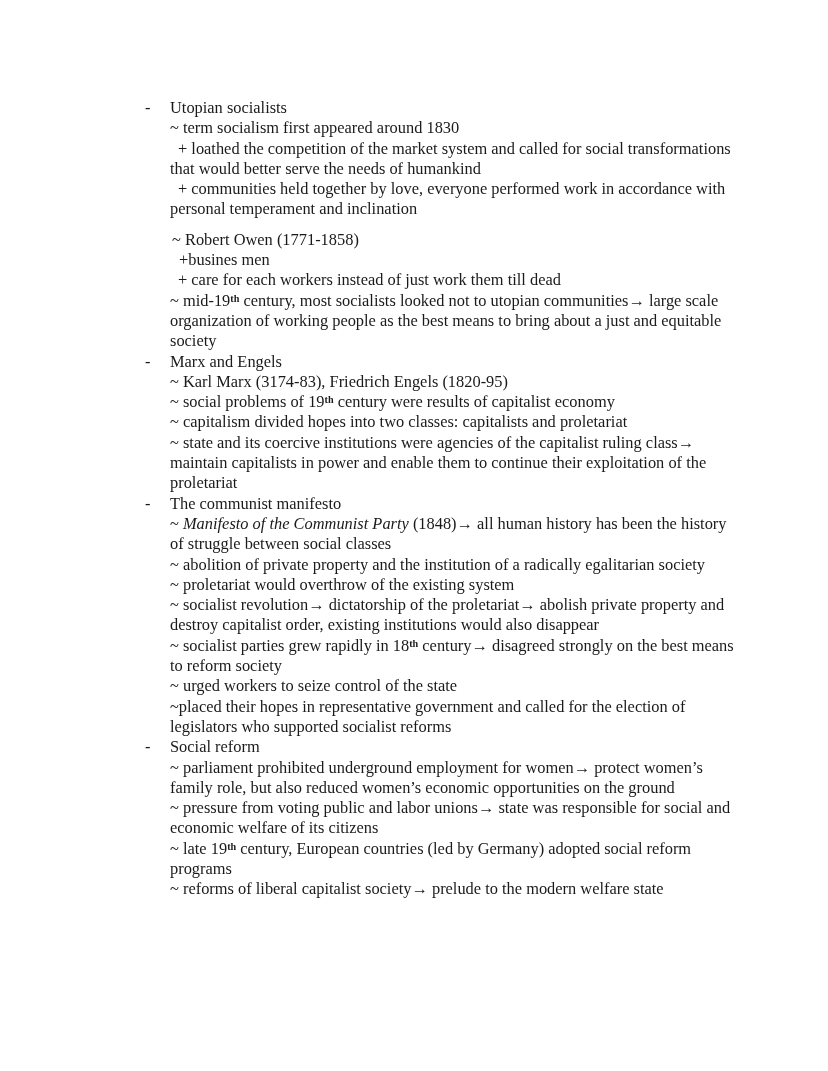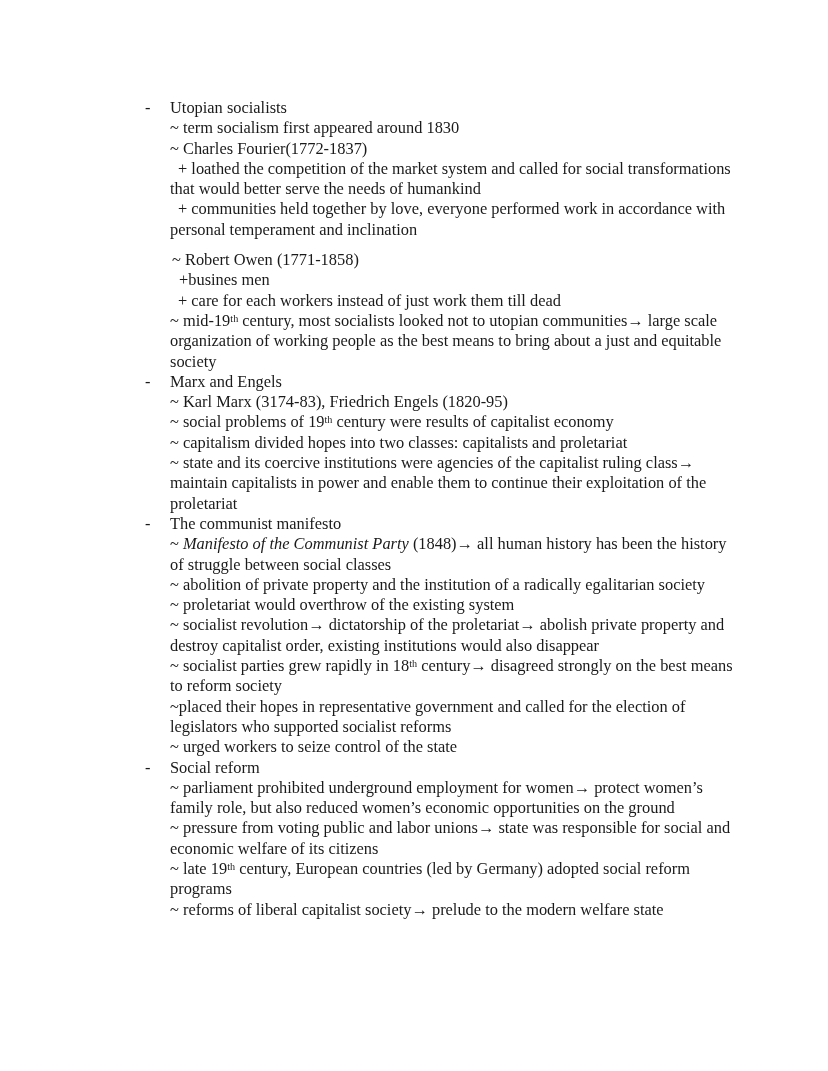--- a/index.html
+++ b/index.html
@@ -56,34 +56,34 @@
     font-size: 16.4px;
     line-height: 20.3px;
   }
   .lvl3.tight { text-indent: 9px; }
 
   .ital { font-style: italic; }
   sup {
     font-size: 0.62em;
     vertical-align: 0.42em;
     line-height: 0;
+    font-weight: bold;
   }
 </style>
 </head>
 <body>
 
 <div class="page">
   <div class="doc-body">
 
     <div class="block">
       <div class="lvl1">
         <span class="dash">-</span><span>Utopian socialists</span>
       </div>
       <div class="lvl2">~ term socialism first appeared around 1830</div>
-      <div class="lvl2">~ Charles Fourier(1772-1837)</div>
       <div class="lvl3">+ loathed the competition of the market system and called for social transformations that would better serve the needs of humankind</div>
       <div class="lvl3">+ communities held together by love, everyone performed work in accordance with personal temperament and inclination</div>
       <div class="lvl2 indent1">~ Robert Owen (1771-1858)</div>
       <div class="lvl3 tight">+busines men</div>
       <div class="lvl3">+ care for each workers instead of just work them till dead</div>
       <div class="lvl2"><span>~ mid-19</span><sup>th</sup><span> century, most socialists looked not to utopian communities→ large scale organization of working people as the best means to bring about a just and equitable society</span></div>
     </div>
 
     <div class="block">
       <div class="lvl1">
@@ -97,22 +97,22 @@
 
     <div class="block">
       <div class="lvl1">
         <span class="dash">-</span><span>The communist manifesto</span>
       </div>
       <div class="lvl2"><span>~ </span><span class="ital">Manifesto of the Communist Party</span><span> (1848)→ all human history has been the history of struggle between social classes</span></div>
       <div class="lvl2">~ abolition of private property and the institution of a radically egalitarian society</div>
       <div class="lvl2">~ proletariat would overthrow of the existing system</div>
       <div class="lvl2">~ socialist revolution→ dictatorship of the proletariat→ abolish private property and destroy capitalist order, existing institutions would also disappear</div>
       <div class="lvl2"><span>~ socialist parties grew rapidly in 18</span><sup>th</sup><span> century→ disagreed strongly on the best means to reform society</span></div>
+      <div class="lvl2">~ urged workers to seize control of the state</div>
       <div class="lvl2">~placed their hopes in representative government and called for the election of legislators who supported socialist reforms</div>
-      <div class="lvl2">~ urged workers to seize control of the state</div>
     </div>
 
     <div class="block">
       <div class="lvl1">
         <span class="dash">-</span><span>Social reform</span>
       </div>
       <div class="lvl2">~ parliament prohibited underground employment for women→ protect women’s family role, but also reduced women’s economic opportunities on the ground</div>
       <div class="lvl2">~ pressure from voting public and labor unions→ state was responsible for social and economic welfare of its citizens</div>
       <div class="lvl2"><span>~ late 19</span><sup>th</sup><span> century, European countries (led by Germany) adopted social reform programs</span></div>
       <div class="lvl2">~ reforms of liberal capitalist society→ prelude to the modern welfare state</div>

